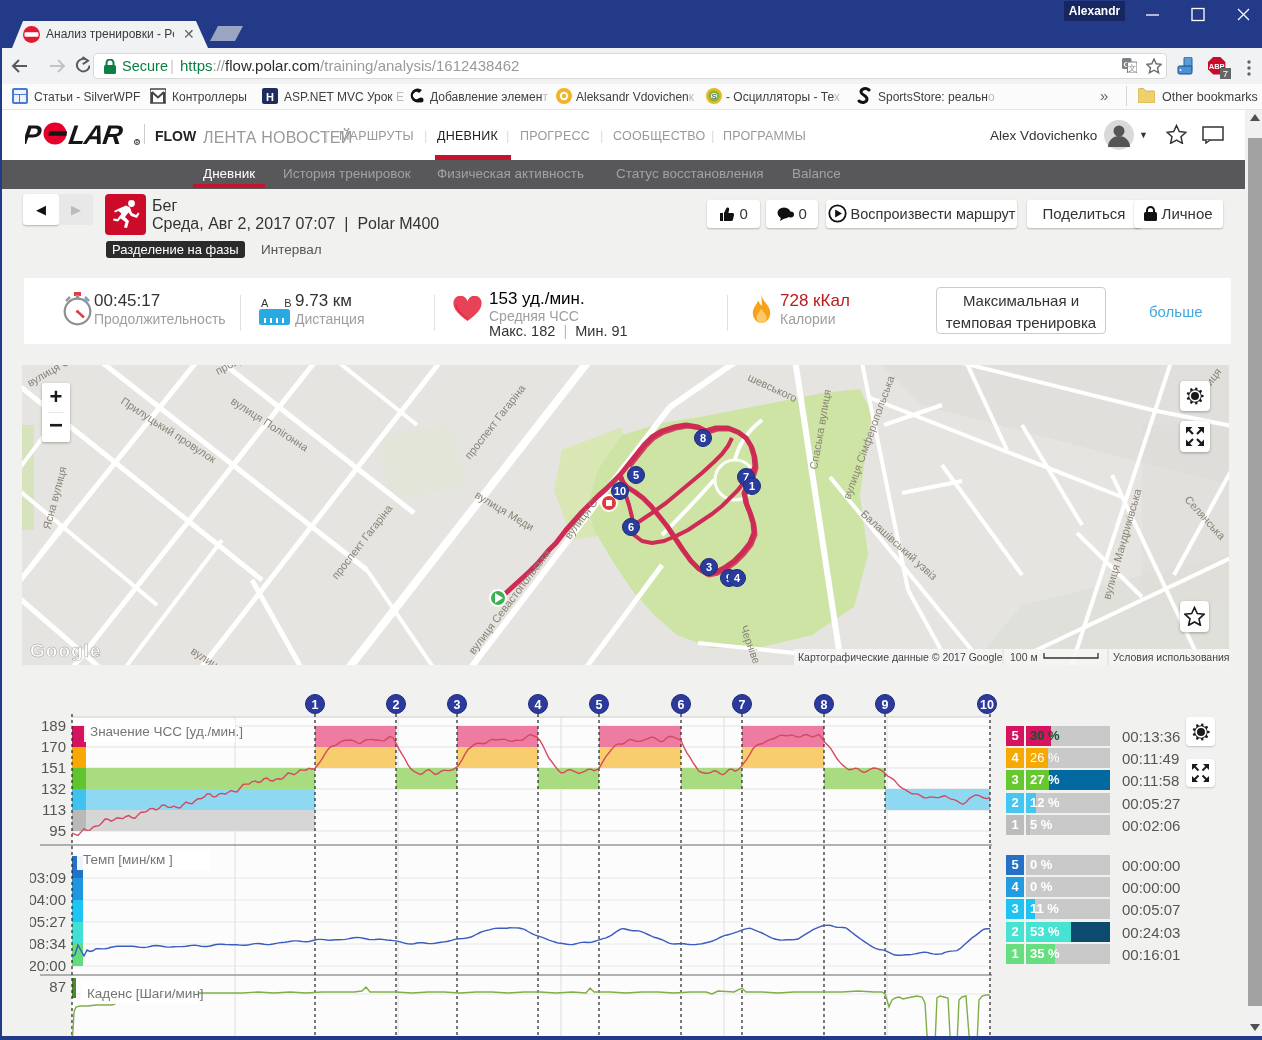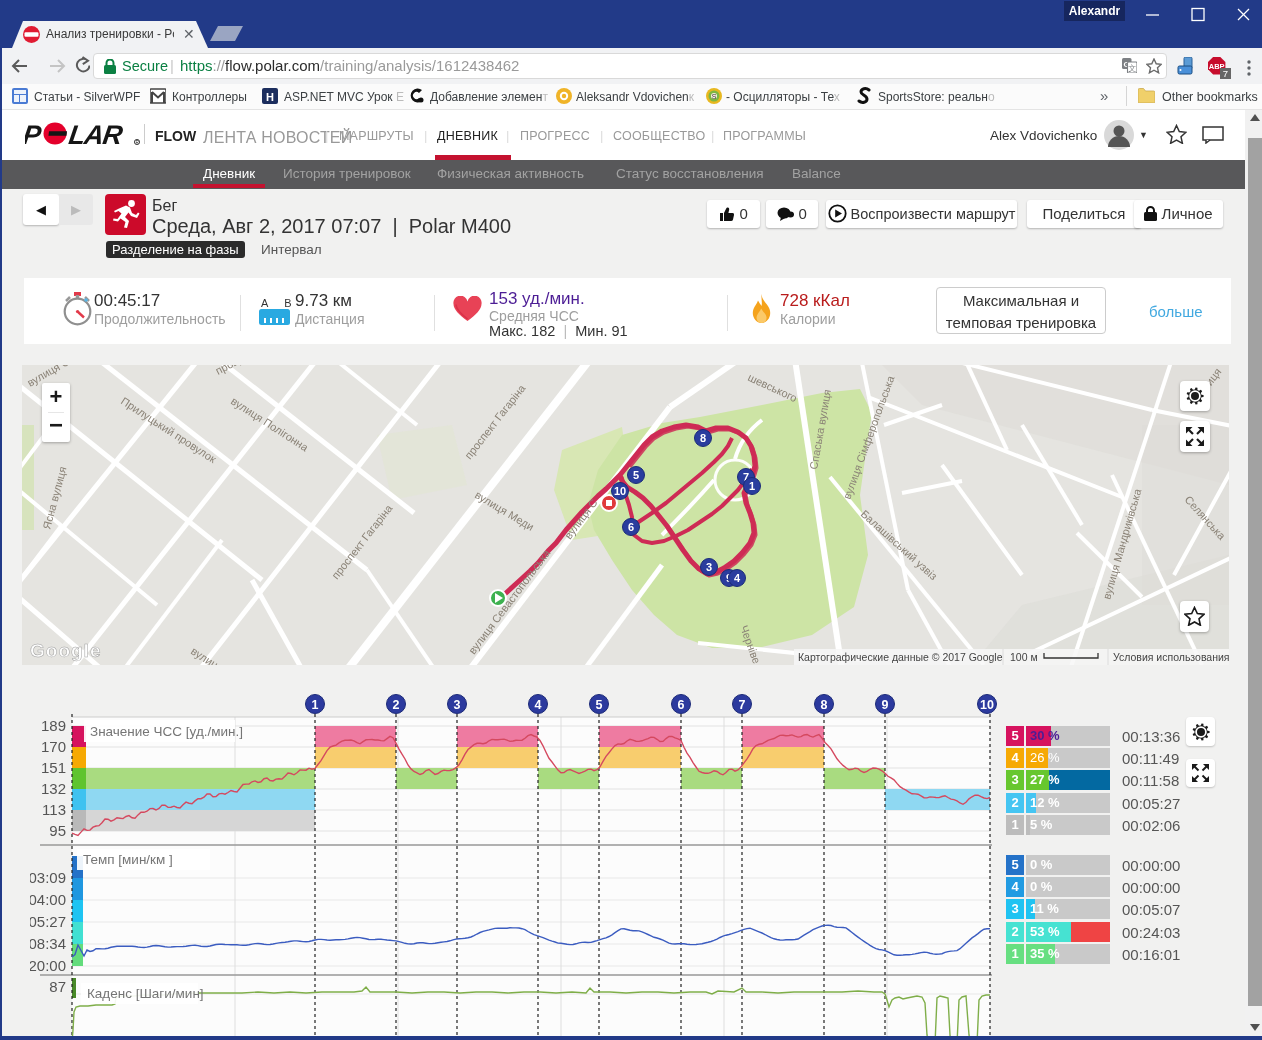--- a/index.html
+++ b/index.html
@@ -169,21 +169,21 @@
 <div class="btn" style="left:23px;top:194px;width:36px;height:31px;line-height:31px;font-size:13px;color:#111">◀</div>
 <div class="abs" style="left:59px;top:194px;width:34px;height:31px;background:#e8e8e8;border-radius:0 3px 3px 0;line-height:31px;font-size:13px;color:#bbb;text-align:center">▶</div>
 <svg class="abs" style="left:105px;top:194px" width="41" height="41">
     <rect width="41" height="41" rx="4" fill="#cc0a2a"></rect>
 <g fill="#fff">
       <circle cx="26.5" cy="9.5" r="3.4"></circle>
       <path d="M14,14.5 L21,11.5 L25,13.5 L27,19 L31,21 L33,18.5 L34.5,19.5 L32,24 L26,22 L23.5,18.5 L20,23 L24,27 L22,34 L19,33.5 L20.5,28 L15.5,24.5 L13,27.5 L8,26.5 L8.5,24.5 L12.5,25 L16.5,19.5 L13.5,17 L10,18.5 L9,17 Z"></path>
     </g>
   </svg>
 <div class="abs" style="left:152px;top:197px;font-size:16px;color:#333">Бег</div>
-<div class="abs" style="left:152px;top:215px;font-size:20px;color:#333">Среда, Авг 2, 2017 07:07&nbsp; | &nbsp;Polar M400</div>
+<div class="abs" style="left:152px;top:215px;font-size:16px;color:#333">Среда, Авг 2, 2017 07:07&nbsp; | &nbsp;Polar M400</div>
 <div class="abs" style="left:106px;top:241px;height:17px;background:#2b2b2b;border-radius:3px;color:#fff;font-size:13px;line-height:17px;padding:0 6px">Разделение на фазы</div>
 <div class="abs" style="left:261px;top:242px;font-size:13.5px;color:#555">Интервал</div>
 
 <div class="btn" style="left:707px;top:200px;width:53px;height:28px;line-height:28px"><svg width="16" height="15" style="vertical-align:-3px">
       <path d="M1,6 h3 v8 h-3 z M5,14 h7 a2,2 0 0 0 2,-1.6 l1,-4.4 a1.6,1.6 0 0 0 -1.6,-2 h-4 l0.8,-3.6 a1.6,1.6 0 0 0 -3,-1 L5,6 Z" fill="#111"></path>
     </svg> 0</div>
 <div class="btn" style="left:766px;top:200px;width:52px;height:28px;line-height:28px"><svg width="17" height="14" style="vertical-align:-2px">
       <ellipse cx="7" cy="6" rx="6.5" ry="5.5" fill="#111"></ellipse>
       <path d="M4,10 L3,14 L9,10.5 Z" fill="#111"></path>
       <ellipse cx="13.5" cy="7.5" rx="3.5" ry="3" fill="#111"></ellipse>
@@ -224,21 +224,21 @@
       <line x1="24" y1="9" x2="24" y2="14"></line>
     </g>
   </svg>
 <div class="abs" style="left:295px;top:291px;font-size:17px;color:#333">9.73 км</div>
 <div class="abs" style="left:295px;top:311px;font-size:14px;color:#9e9e9e">Дистанция</div>
 <div class="abs" style="left:434px;top:295px;width:1px;height:36px;background:#e0e0e0"></div>
 <svg class="abs" style="left:453px;top:296px" width="29" height="26">
     <path d="M14.5,25 C6,18.5 0.5,13.5 0.5,8 A7,7 0 0 1 14.5,5.5 A7,7 0 0 1 28.5,8 C28.5,13.5 23,18.5 14.5,25 Z" fill="#e84256"></path>
     <path d="M14.5,23 C8,18 3,13.5 3,8.5" fill="none" stroke="#d93048" stroke-width="1.5"></path>
   </svg>
-<div class="abs" style="left:489px;top:289px;font-size:17px;color:#4c1d95">153 уд./мин.</div>
+<div class="abs" style="left:489px;top:289px;font-size:17px;color:#000000">153 уд./мин.</div>
 <div class="abs" style="left:489px;top:308px;font-size:14px;color:#9e9e9e">Средняя ЧСС</div>
 <div class="abs" style="left:489px;top:323px;font-size:14.5px;color:#333">Макс. 182&nbsp; <span style="color:#bbb">|</span> &nbsp;Мин. 91</div>
 <div class="abs" style="left:727px;top:295px;width:1px;height:36px;background:#e0e0e0"></div>
 <svg class="abs" style="left:751px;top:294px" width="21" height="30">
     <path d="M10.5,0 C11,7 16.5,9.5 18.5,15 C21,22 16.5,29 10.5,29 C4.5,29 0,22 2.5,15 C3.8,11.5 6,10 7,6.5 C8.5,9 9.5,10.5 10.5,12 C11.5,8.5 10,4 10.5,0 Z" fill="#f5a31c"></path>
     <path d="M10.5,29 C7,29 4.5,25.5 6,21.5 C7,18.8 9,17.5 10.2,14.5 C11.5,17.5 15,19.5 15.5,23 C16,26.5 13.5,29 10.5,29 Z" fill="#fbc968"></path>
   </svg>
 <div class="abs" style="left:780px;top:291px;font-size:17px;color:#b91c1c">728 кКал</div>
 <div class="abs" style="left:780px;top:311px;font-size:14px;color:#9e9e9e">Калории</div>
 <div class="abs" style="left:936px;top:287px;width:170px;height:47px;border:1px solid #ccc;border-radius:4px;font-size:15px;color:#333;text-align:center;line-height:22px;padding-top:2px">Максимальная и<br>темповая тренировка</div>
@@ -488,21 +488,21 @@
 <circle cx="824" cy="704" r="9.5" fill="#2c3a9e" stroke="#1c2a78" stroke-width="1"></circle>
 <text x="824" y="709" font-size="12.5" font-weight="bold" fill="#fff" text-anchor="middle">8</text>
 <circle cx="885" cy="704" r="9.5" fill="#2c3a9e" stroke="#1c2a78" stroke-width="1"></circle>
 <text x="885" y="709" font-size="12.5" font-weight="bold" fill="#fff" text-anchor="middle">9</text>
 <circle cx="987" cy="704" r="9.5" fill="#2c3a9e" stroke="#1c2a78" stroke-width="1"></circle>
 <text x="987" y="709" font-size="12.5" font-weight="bold" fill="#fff" text-anchor="middle">10</text>
 </svg>
 <div style="position:absolute;left:1006px;top:726px;width:18px;height:20px;background:#d6135e;color:#fff;font-weight:bold;font-size:13px;text-align:center;line-height:20px">5</div>
 <div style="position:absolute;left:1026px;top:726px;width:84px;height:20px;background:#c9c9c9">
     <div style="position:absolute;left:0;top:0;height:20px;width:25px;background:#d6135e"></div>
-    <div style="position:absolute;left:4px;top:0;height:20px;line-height:20px;color:#4c1d95;font-weight:bold;font-size:13px;white-space:nowrap">30 %</div>
+    <div style="position:absolute;left:4px;top:0;height:20px;line-height:20px;color:#14532d;font-weight:bold;font-size:13px;white-space:nowrap">30 %</div>
   </div>
 <div style="position:absolute;left:1122px;top:728px;font-size:15px;color:#555">00:13:36</div>
 <div style="position:absolute;left:1006px;top:748.2px;width:18px;height:20px;background:#f6a903;color:#fff;font-weight:bold;font-size:13px;text-align:center;line-height:20px">4</div>
 <div style="position:absolute;left:1026px;top:748.2px;width:84px;height:20px;background:#c9c9c9">
     <div style="position:absolute;left:0;top:0;height:20px;width:22px;background:#f6a903"></div>
     <div style="position:absolute;left:4px;top:0;height:36px;line-height:20px;color:#fff;font-weight:normal;font-size:13px;white-space:nowrap">26 %</div>
   </div>
 <div style="position:absolute;left:1122px;top:750.2px;font-size:15px;color:#555">00:11:49</div>
 <div style="position:absolute;left:1006px;top:770.4000000000001px;width:18px;height:20px;background:#67c72e;color:#fff;font-weight:bold;font-size:13px;text-align:center;line-height:20px">3</div>
 <div style="position:absolute;left:1026px;top:770.4000000000001px;width:84px;height:20px;background:#0369a1">
@@ -534,21 +534,21 @@
     <div style="position:absolute;left:4px;top:0;height:20px;line-height:20px;color:#fff;font-weight:bold;font-size:13px;white-space:nowrap">0 %</div>
   </div>
 <div style="position:absolute;left:1122px;top:879.2px;font-size:15px;color:#555">00:00:00</div>
 <div style="position:absolute;left:1006px;top:899.4000000000001px;width:18px;height:20px;background:#1fc3f2;color:#fff;font-weight:bold;font-size:13px;text-align:center;line-height:20px">3</div>
 <div style="position:absolute;left:1026px;top:899.4000000000001px;width:84px;height:20px;background:#c9c9c9">
     <div style="position:absolute;left:0;top:0;height:20px;width:9px;background:#1fc3f2"></div>
     <div style="position:absolute;left:4px;top:0;height:20px;line-height:20px;color:#fff;font-weight:bold;font-size:13px;white-space:nowrap">11 %</div>
   </div>
 <div style="position:absolute;left:1122px;top:901.4000000000001px;font-size:15px;color:#555">00:05:07</div>
 <div style="position:absolute;left:1006px;top:921.6000000000001px;width:18px;height:20px;background:#46e2d2;color:#fff;font-weight:bold;font-size:13px;text-align:center;line-height:20px">2</div>
-<div style="position:absolute;left:1026px;top:921.6000000000001px;width:84px;height:20px;background:#ef4444">
+<div style="position:absolute;left:1026px;top:921.6000000000001px;width:84px;height:20px;background:#0c4a6e">
     <div style="position:absolute;left:0;top:0;height:20px;width:45px;background:#46e2d2"></div>
     <div style="position:absolute;left:4px;top:0;height:20px;line-height:20px;color:#fff;font-weight:bold;font-size:13px;white-space:nowrap">53 %</div>
   </div>
 <div style="position:absolute;left:1122px;top:923.6000000000001px;font-size:15px;color:#555">00:24:03</div>
 <div style="position:absolute;left:1006px;top:943.8000000000002px;width:18px;height:20px;background:#67df81;color:#fff;font-weight:bold;font-size:13px;text-align:center;line-height:20px">1</div>
 <div style="position:absolute;left:1026px;top:943.8000000000002px;width:84px;height:20px;background:#c9c9c9">
     <div style="position:absolute;left:0;top:0;height:20px;width:29px;background:#67df81"></div>
     <div style="position:absolute;left:4px;top:0;height:20px;line-height:20px;color:#fff;font-weight:bold;font-size:13px;white-space:nowrap">35 %</div>
   </div>
 <div style="position:absolute;left:1122px;top:945.8000000000002px;font-size:15px;color:#555">00:16:01</div>

